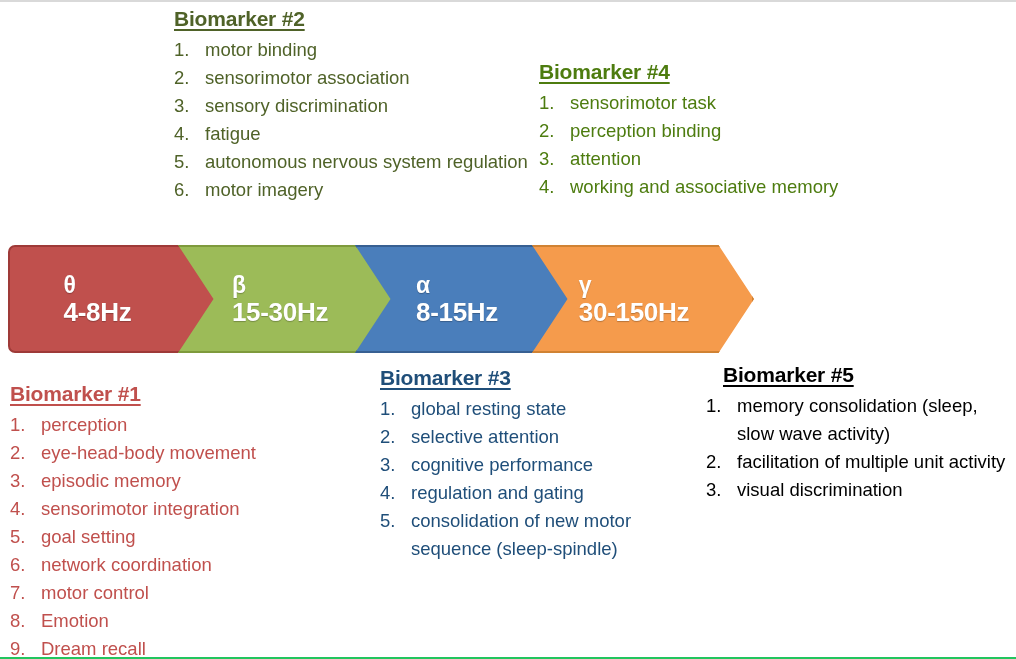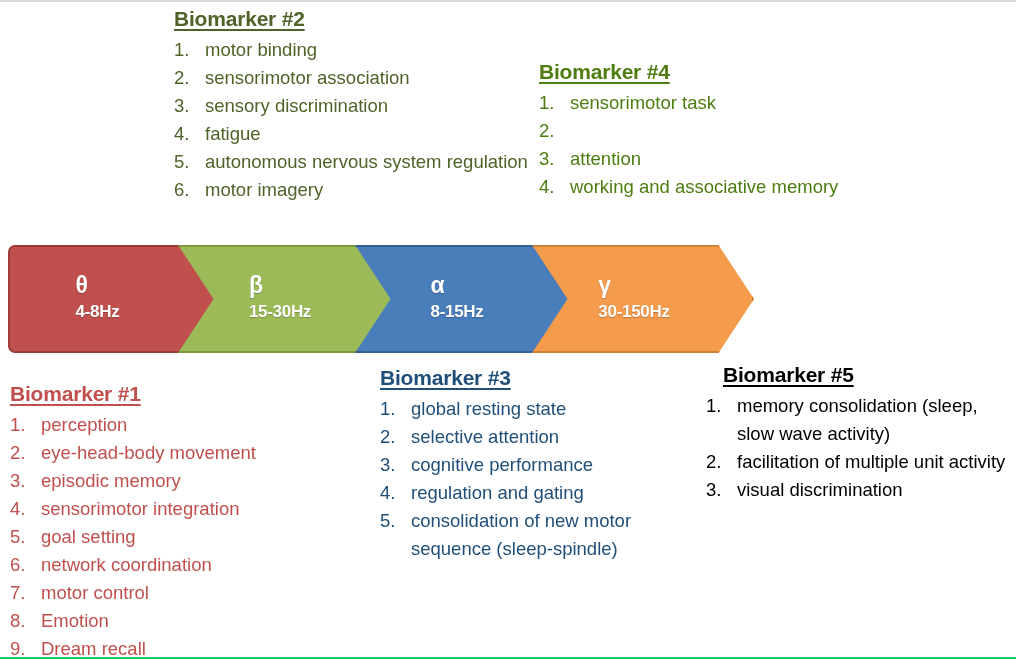--- a/index.html
+++ b/index.html
@@ -89,21 +89,21 @@
     flex-direction: column;
     align-items: center;
     justify-content: center;
     text-shadow: 0 1px 1px rgba(0,0,0,0.25);
   }
   .chev .greek {
     font-size: 23px;
     line-height: 26px;
   }
   .chev .freq {
-    font-size: 17px;
+    font-size: 26px;
     line-height: 28px;
     letter-spacing: -0.3px;
   }
   .chev-inner {
     position: relative;
     left: -9px;
   }
 
   
   #chev-theta {
@@ -191,20 +191,21 @@
 
   <div class="bm-block theme-orange" id="bm4">
     <div class="bm-title">Biomarker #4</div>
     <ul class="bm-list">
       <li>
           <span class="bm-num">1.</span>
           <span class="bm-text">sensorimotor task</span>
         </li>
       <li>
           <span class="bm-num">2.</span>
+          <span class="bm-text">perception binding</span>
         </li>
       <li>
           <span class="bm-num">3.</span>
           <span class="bm-text">attention</span>
         </li>
       <li>
           <span class="bm-num">4.</span>
           <span class="bm-text">working and associative memory</span>
         </li>
     </ul>

